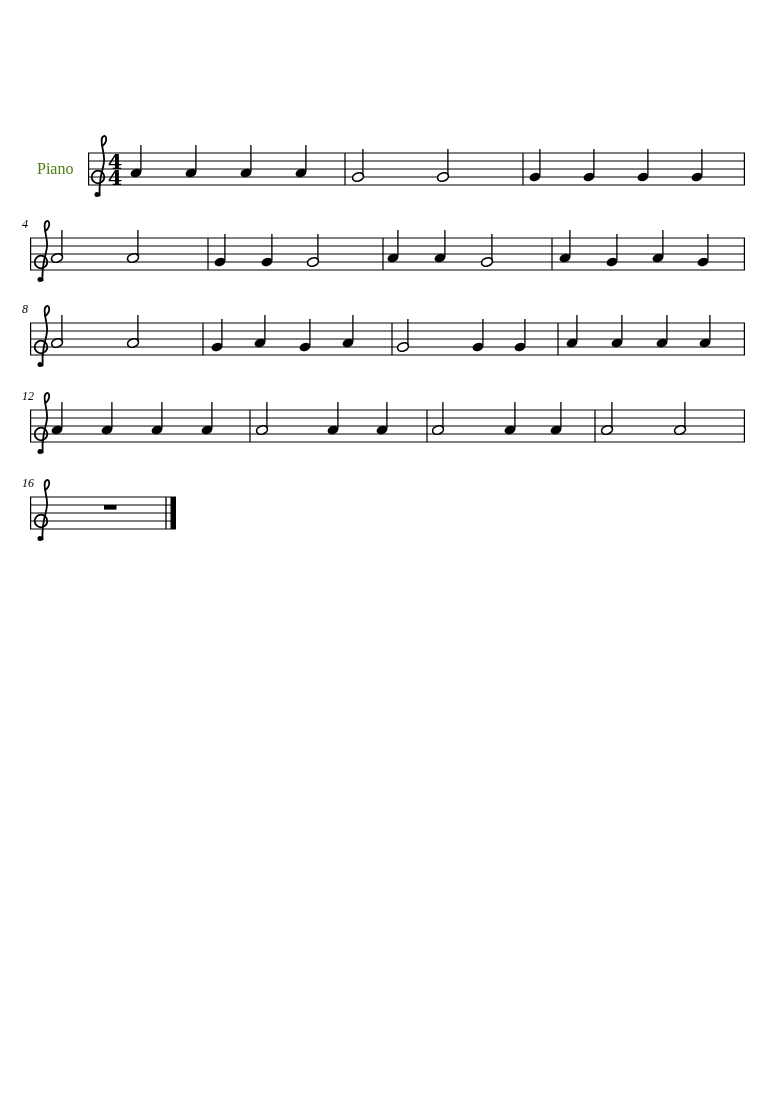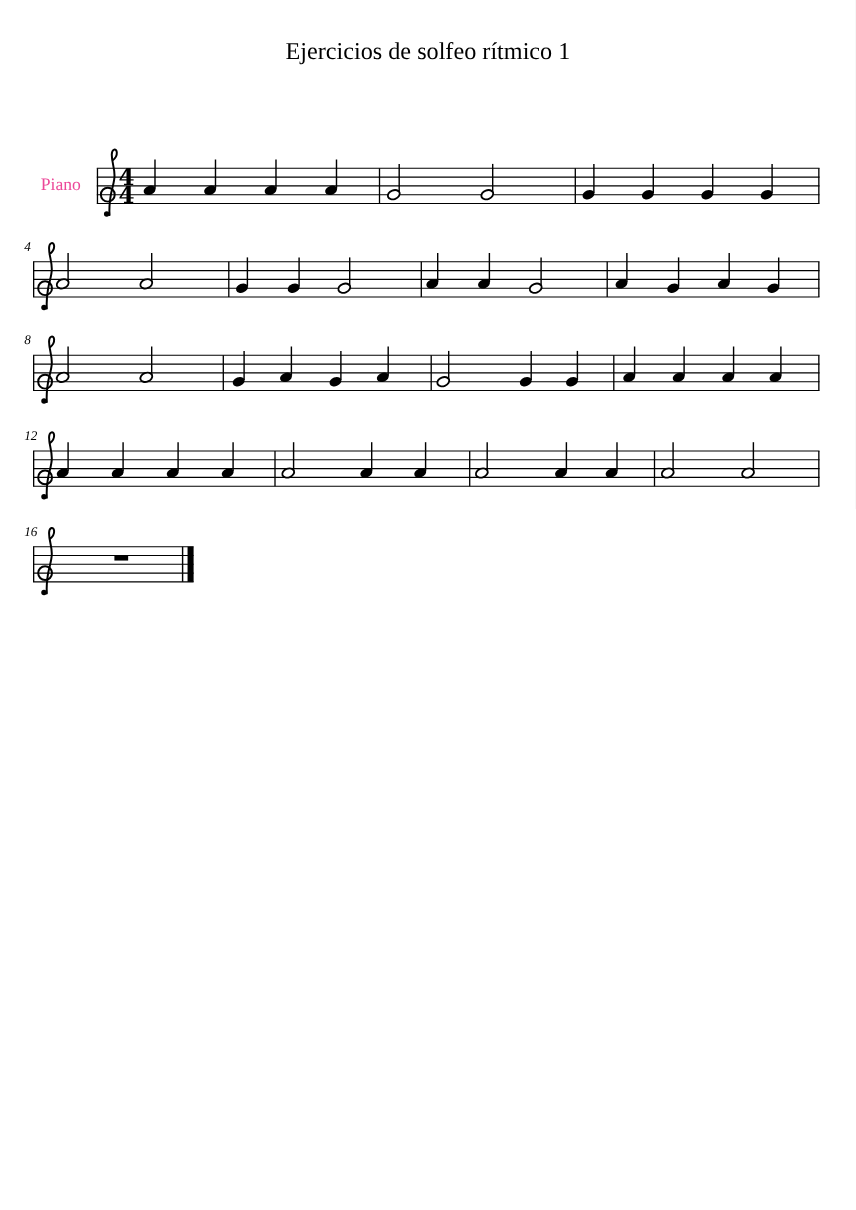--- a/index.html
+++ b/index.html
@@ -17,29 +17,28 @@
     text-align:center;
     font-size:22px;
     font-weight:normal;
     color:#000;
     margin:0;
   }
   .instrument-label{
     position:absolute;
     left:37px;top:160px;
     font-size:16px;
-    color:#ec4899;
+    color:#4d7c0f;
   }
   svg{position:absolute;top:0;left:0;}
 </style>
 </head>
 <body>
 
 <div class="page">
-  <h1 class="title">Ejercicios de solfeo rítmico 1</h1>
   <div class="instrument-label">Piano</div>
   <div id="score-container">
       <svg width="778" height="1100" viewBox="0 0 778 1100">
         <g>
           <line x1="88" y1="153" x2="745" y2="153" stroke="#000000" stroke-width="1"></line>
           <line x1="88" y1="161" x2="745" y2="161" stroke="#000000" stroke-width="1"></line>
           <line x1="88" y1="169" x2="745" y2="169" stroke="#000000" stroke-width="1"></line>
           <line x1="88" y1="177" x2="745" y2="177" stroke="#000000" stroke-width="1"></line>
           <line x1="88" y1="185" x2="745" y2="185" stroke="#000000" stroke-width="1"></line>
           <line x1="88.6" y1="153" x2="88.6" y2="185" stroke="#000000" stroke-width="1.2"></line>

